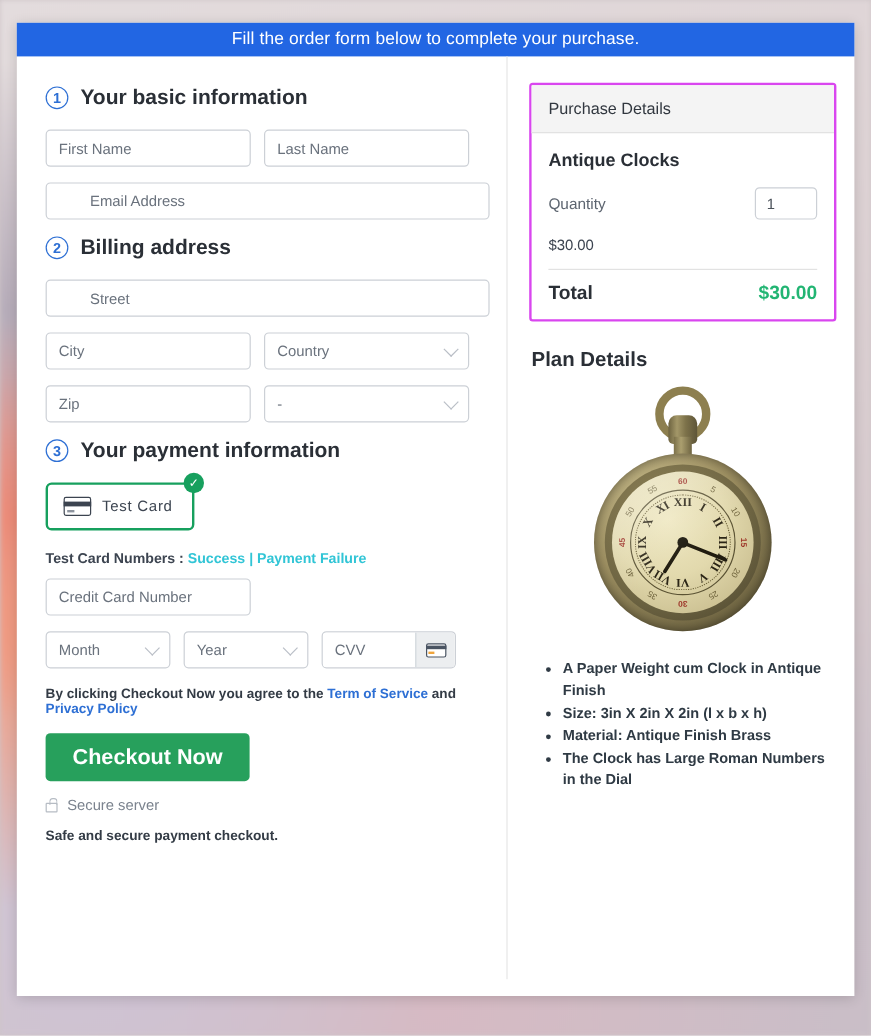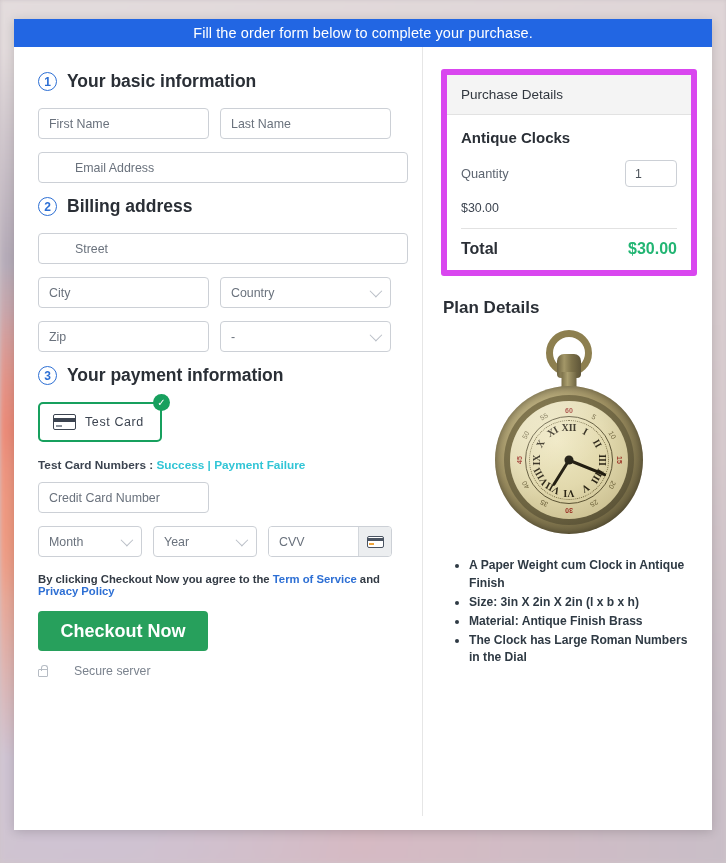--- a/index.html
+++ b/index.html
@@ -162,21 +162,21 @@
     display: flex; align-items: center; justify-content: center;
   }
 
   #tc-numbers { font-size: 11.8px; color: #3c4450; margin-bottom: 10px; font-weight: 600;}
   #tc-numbers a { color: #31c5d6; text-decoration: none; font-weight: 600; }
   .sep { color: #31c5d6; }
 
   
   #cvv-group {
     display: flex;
-    width: 124px;
+    width: 112px;
     height: 31px;
     border: 1px solid #ccd0d6;
     border-radius: 4px;
     overflow: hidden;
   }
   #cvv-input {
     flex: 1;
     display: flex; align-items: center;
     padding-left: 10px;
     font-size: 12.4px; color: #6a727d;
@@ -214,21 +214,21 @@
     border: none;
     border-radius: 4px;
     color: #fff;
     font-size: 18px;
     font-weight: 700;
     font-family: "Liberation Sans", sans-serif;
     cursor: pointer;
   }
 
   #secure-row {
-    display: flex; align-items: center; gap: 26px;
+    display: flex; align-items: center; gap: 8px;
     margin-top: 13px;
     font-size: 12.3px;
     color: #7b838e;
   }
   .lock {
     width: 10px; height: 8px;
     border: 1.3px solid #b6bcc4;
     border-radius: 1px;
     position: relative;
     margin-top: 3px;
@@ -238,21 +238,21 @@
     width:5px; height:5px;
     border: 1.3px solid #b6bcc4;
     border-bottom: none;
     border-radius: 3px 3px 0 0;
   }
 
   #safe-text { margin-top: 13px; font-size: 11.4px; color: #333b45; font-weight: 700; }
 
   
   #purchase-panel {
-    border: 6px solid #d946ef;
+    border: 2px solid #d946ef;
     border-radius: 3px;
   }
   #pp-head {
     background: #f4f4f4;
     border-bottom: 1px solid #e2e2e2;
     padding: 12px 14px;
     font-size: 13.5px;
     color: #31373f;
   }
   #pp-body { padding: 14px 14px 12px; }
@@ -488,20 +488,21 @@
         <span>By clicking Checkout Now you agree to the </span><a href="#">Term of Service</a><span> and </span><a href="#">Privacy Policy</a>
       </div>
 
       <button id="checkout-btn">Checkout Now</button>
 
       <div id="secure-row">
         <span class="lock"></span>
         <span>Secure server</span>
       </div>
 
+      <div id="safe-text">Safe and secure payment checkout.</div>
     </div>
 
     <div id="right-col">
 
       <div id="purchase-panel">
         <div id="pp-head">Purchase Details</div>
         <div id="pp-body">
           <div id="pp-product">Antique Clocks</div>
 
           <div id="qty-row">

